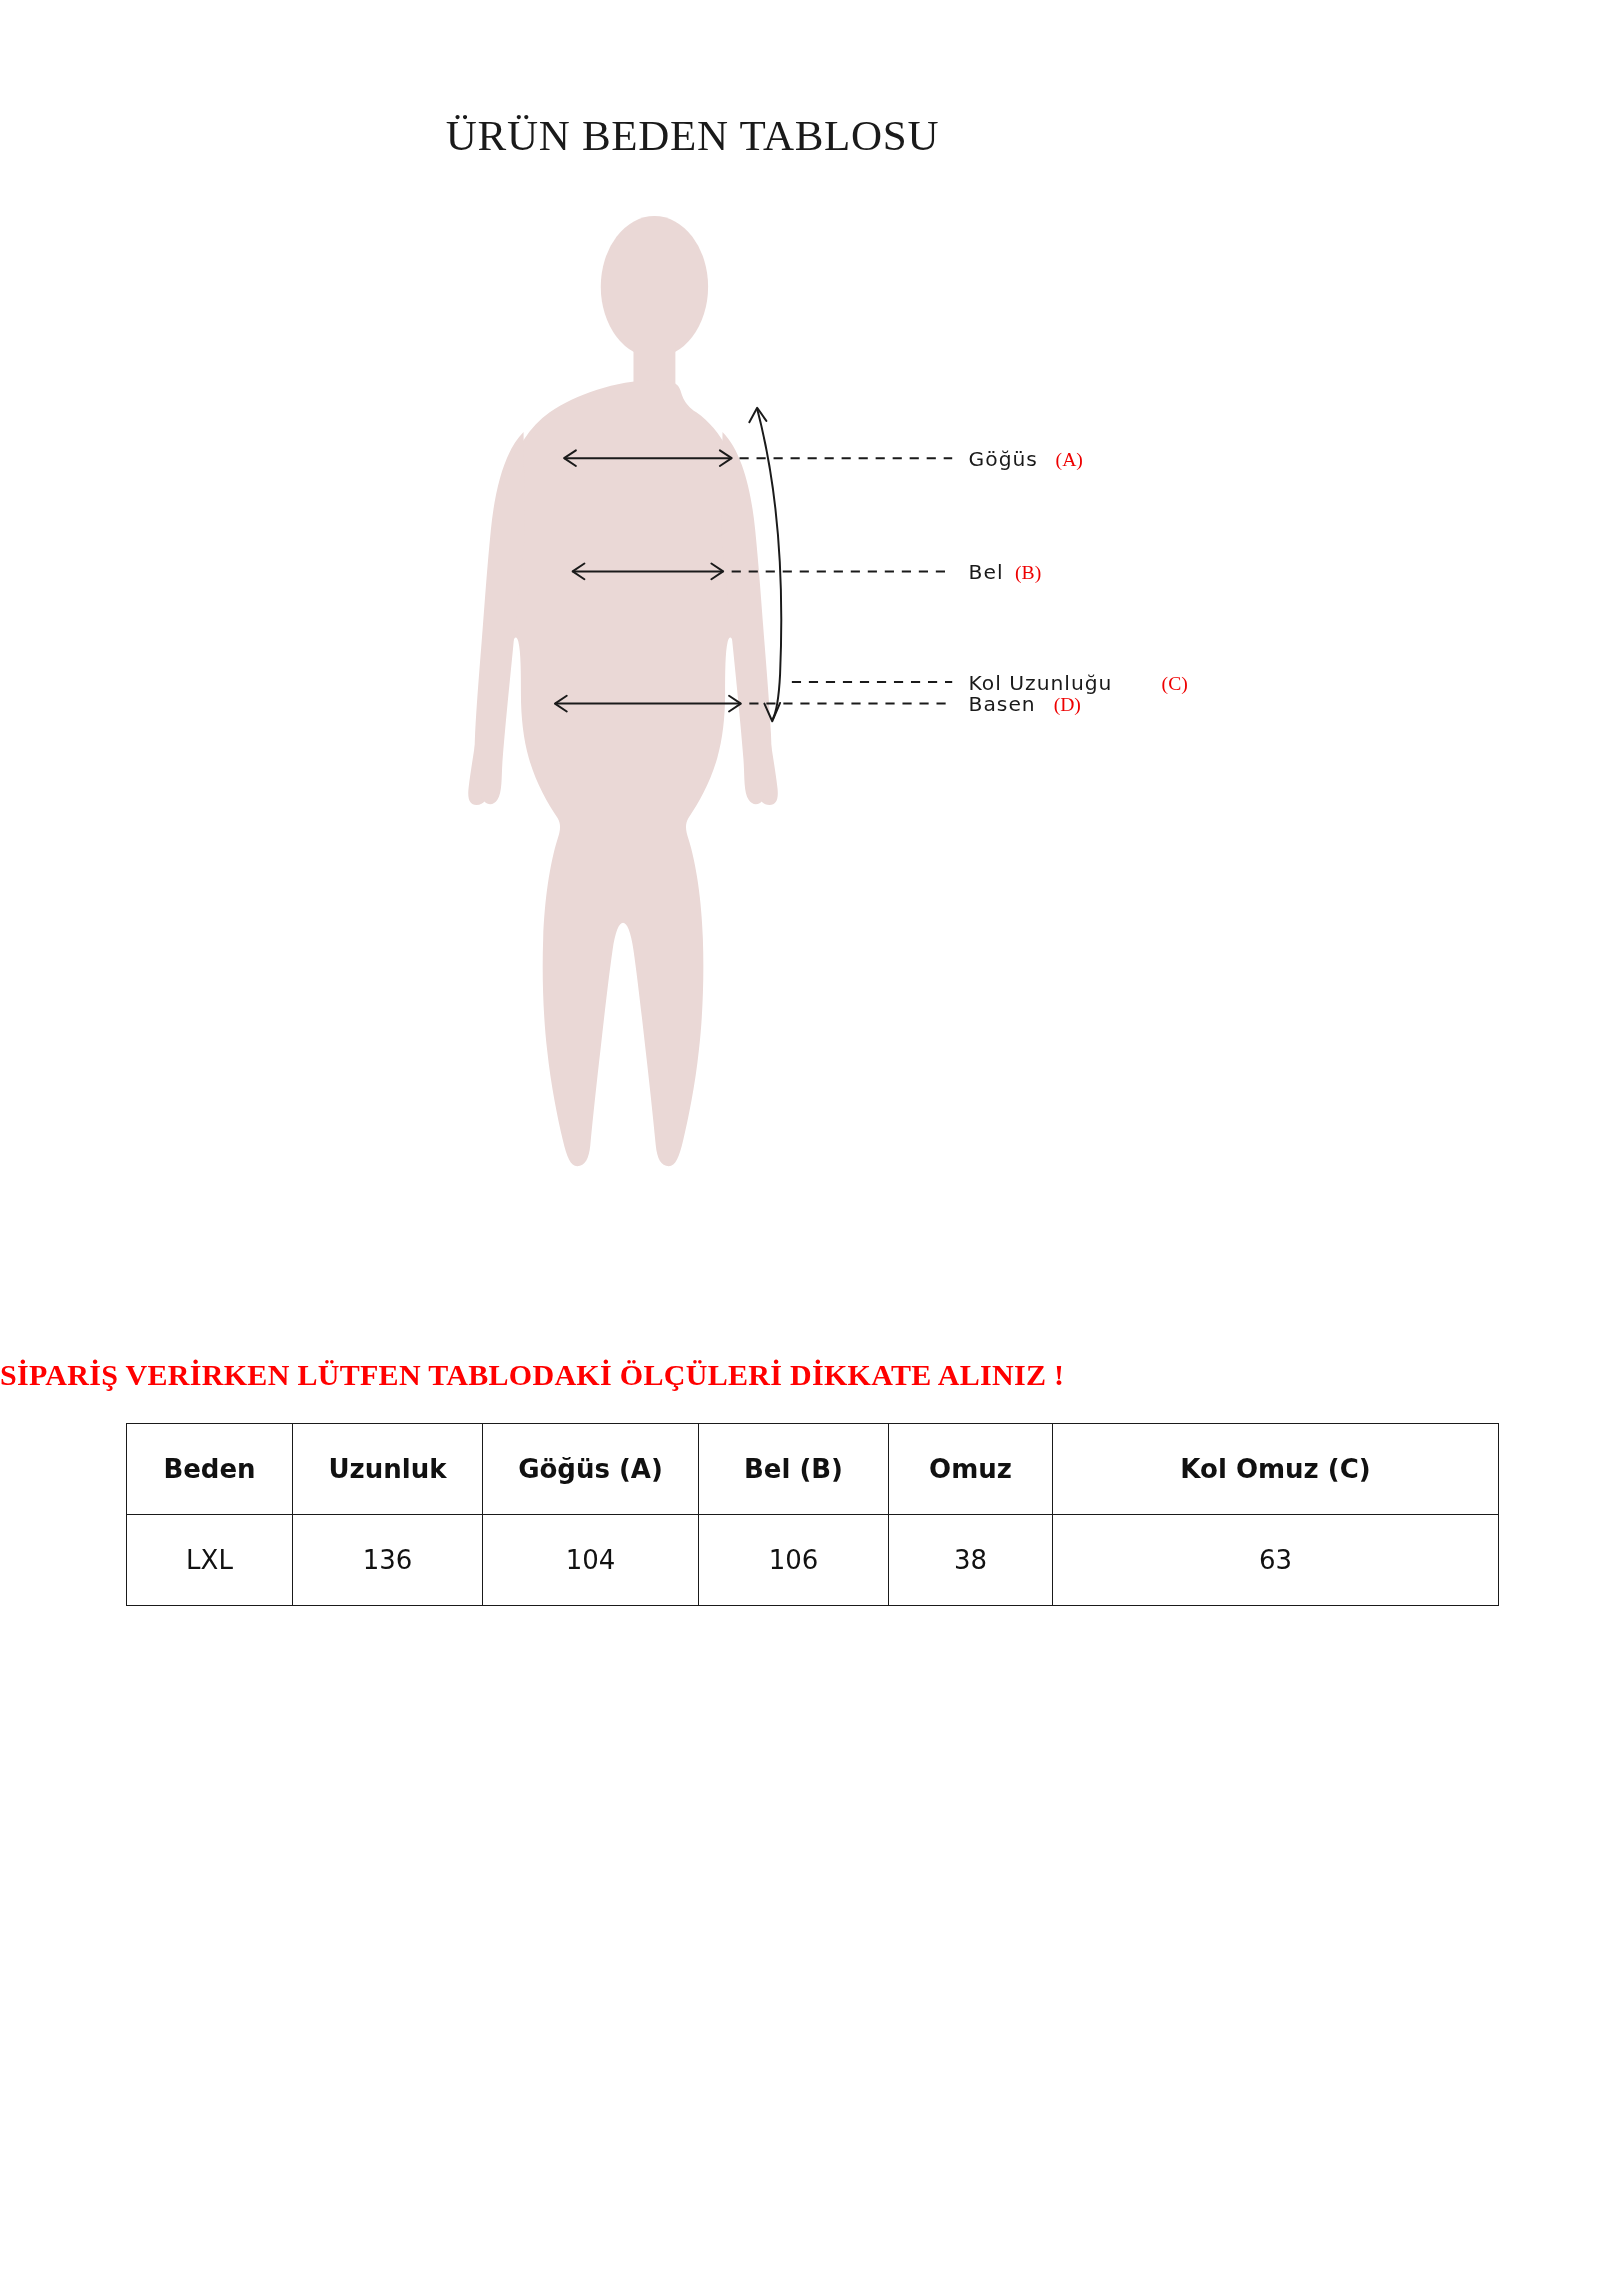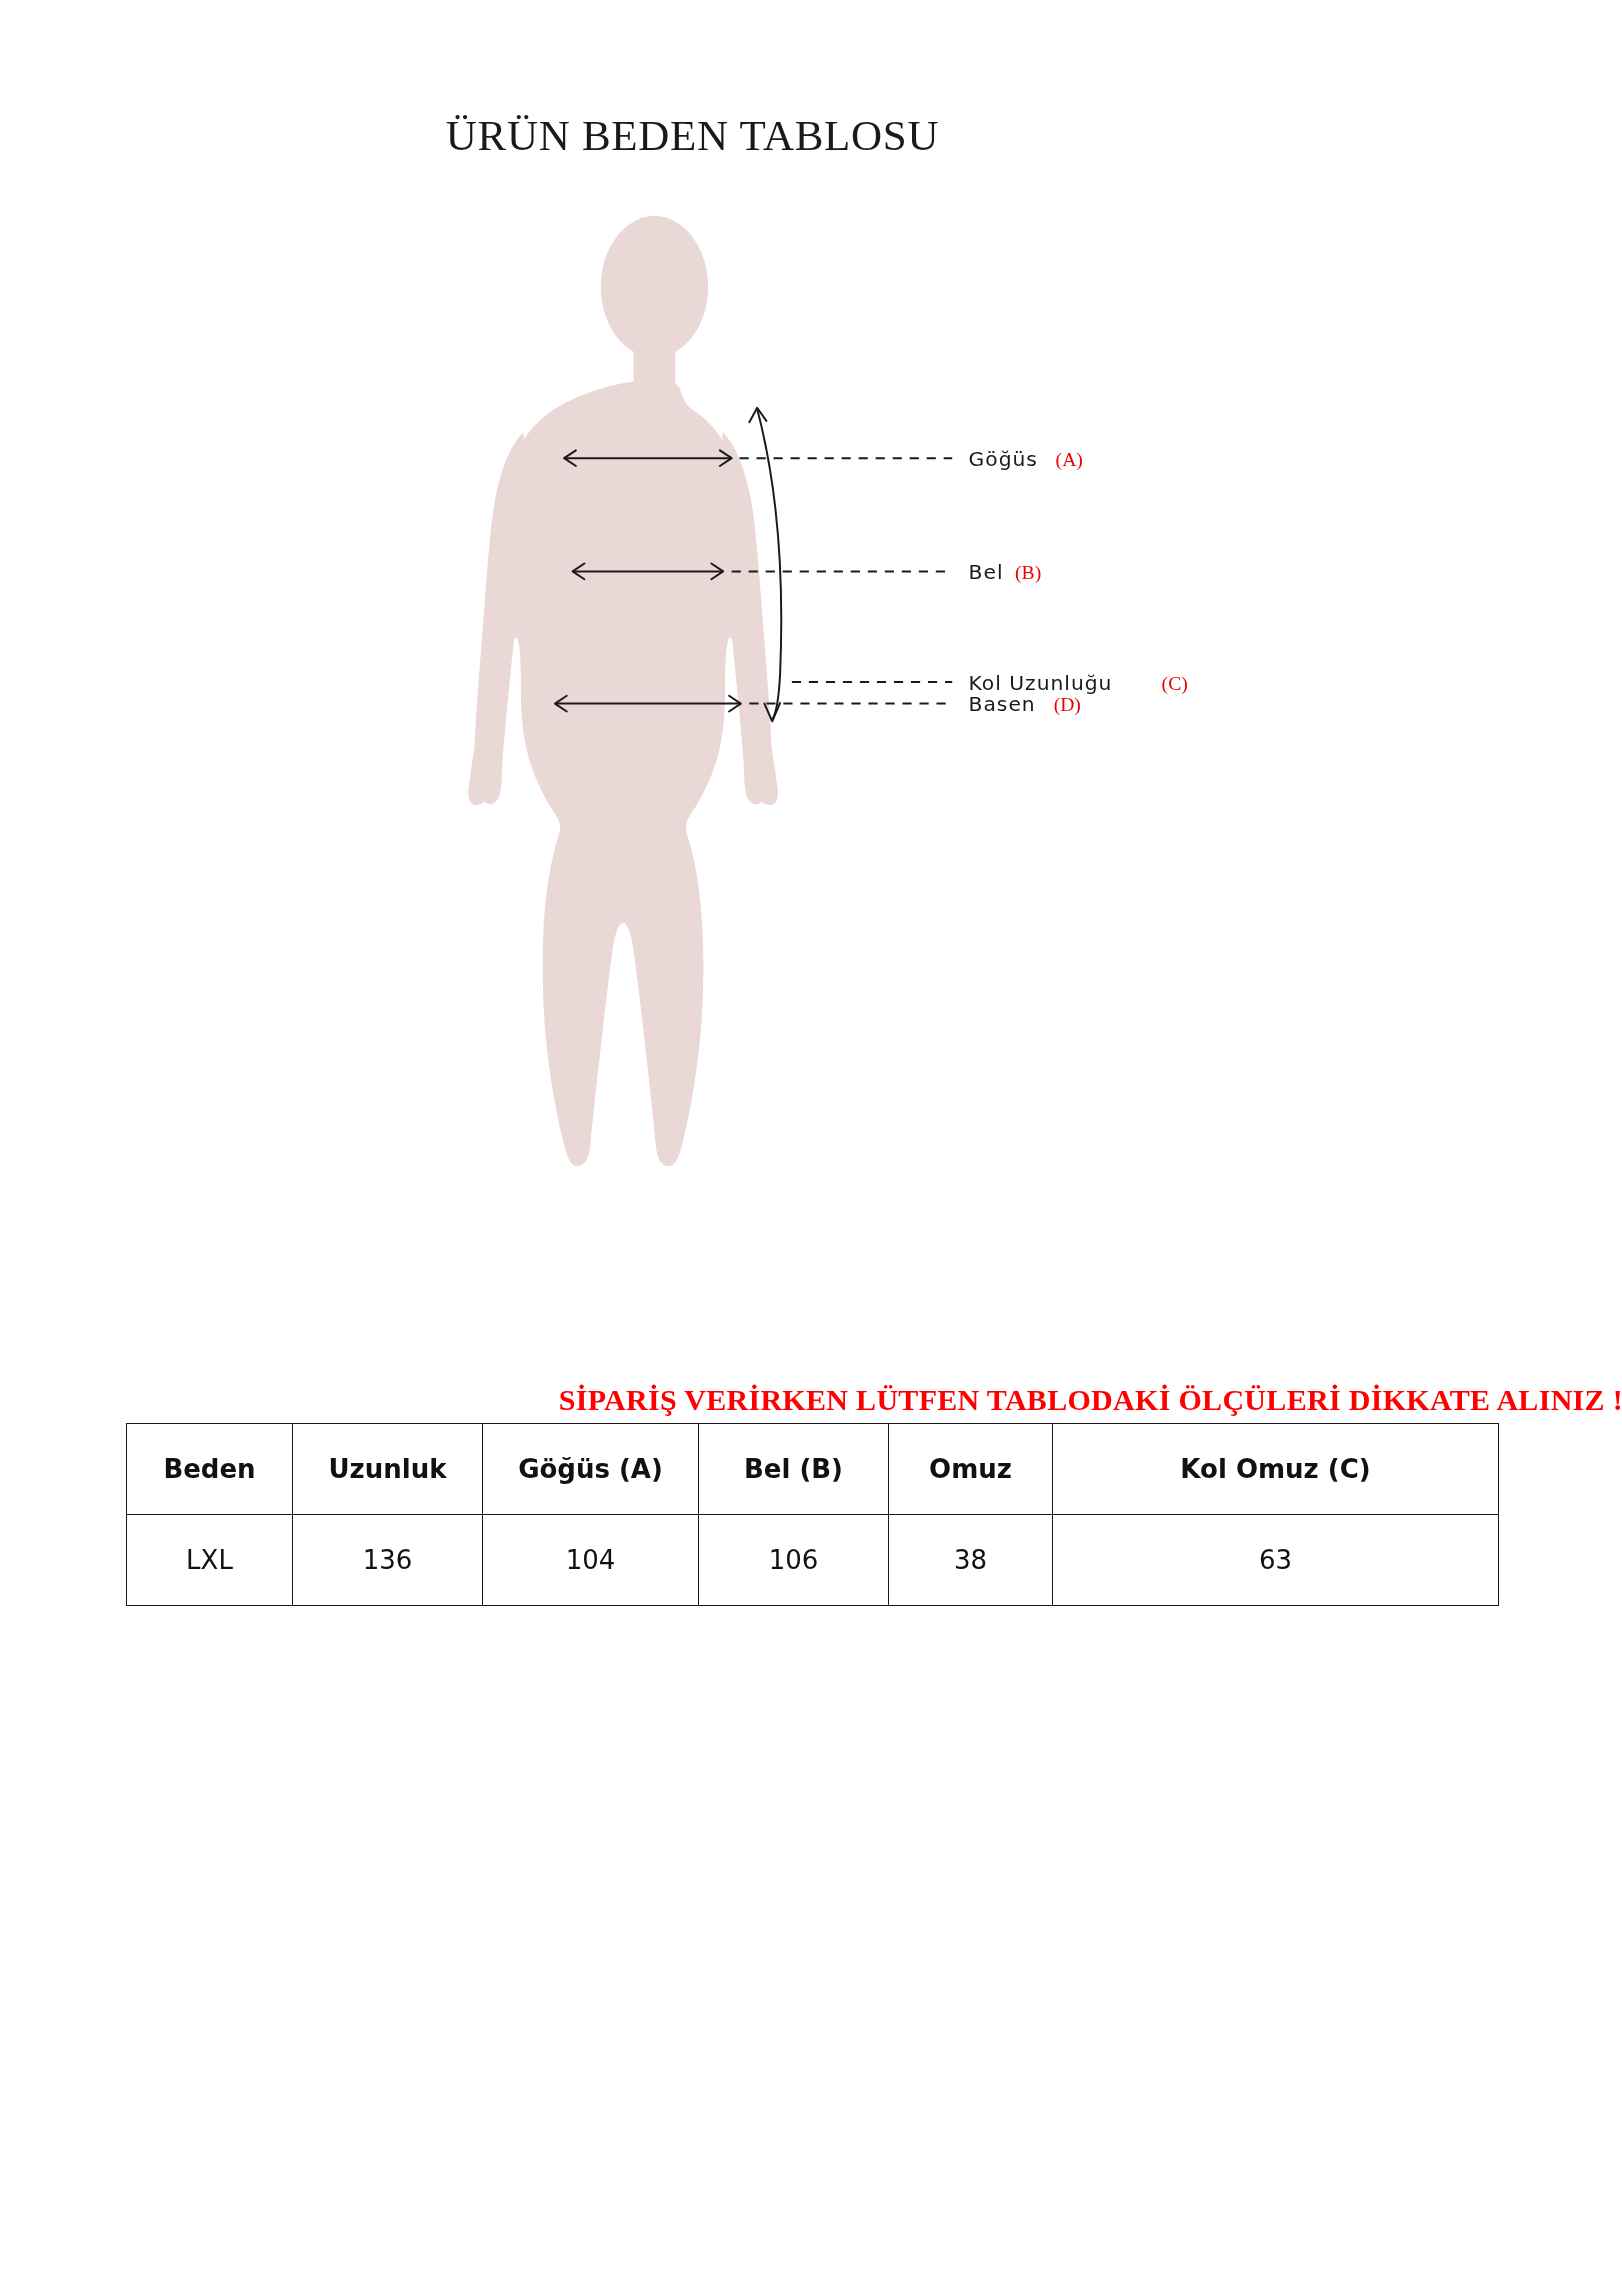--- a/index.html
+++ b/index.html
@@ -71,27 +71,26 @@
     font-weight: bold;
     font-size: 47px;
     color: #ff0000;
     letter-spacing: 0.7px;
   }
   .warn-sub {
     position: absolute;
     top: 1358px;
     left: 0;
     width: 1623px;
-    text-align: right;
+    text-align: left;
     font-family: "Liberation Serif", serif;
     font-weight: bold;
     font-size: 30px;
     color: #ff0000;
     letter-spacing: 0.3px;
-    margin-top: 25px;
   }
 
   
   .size-table {
     position: absolute;
     top: 1423px;
     left: 126px;
     width: 1370px;
     border-collapse: collapse;
     table-layout: fixed;

